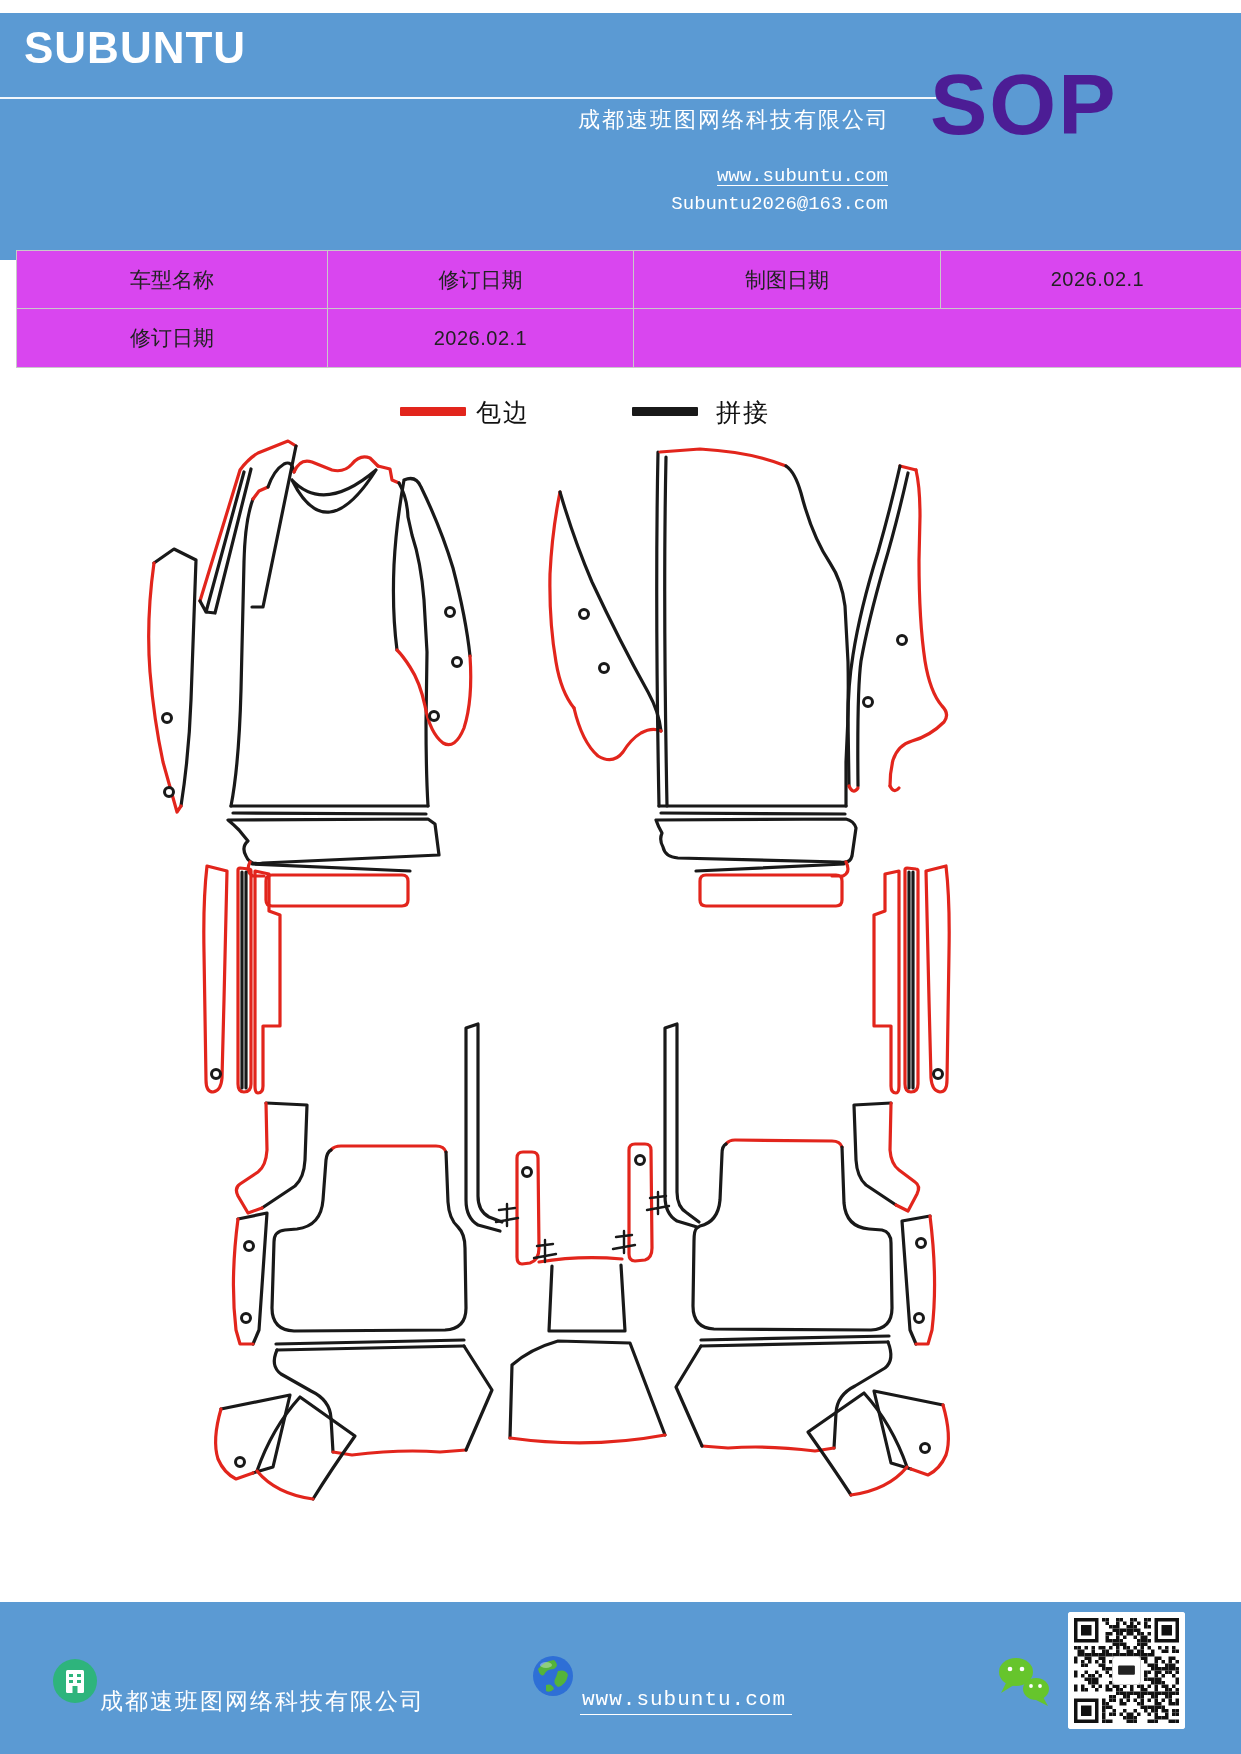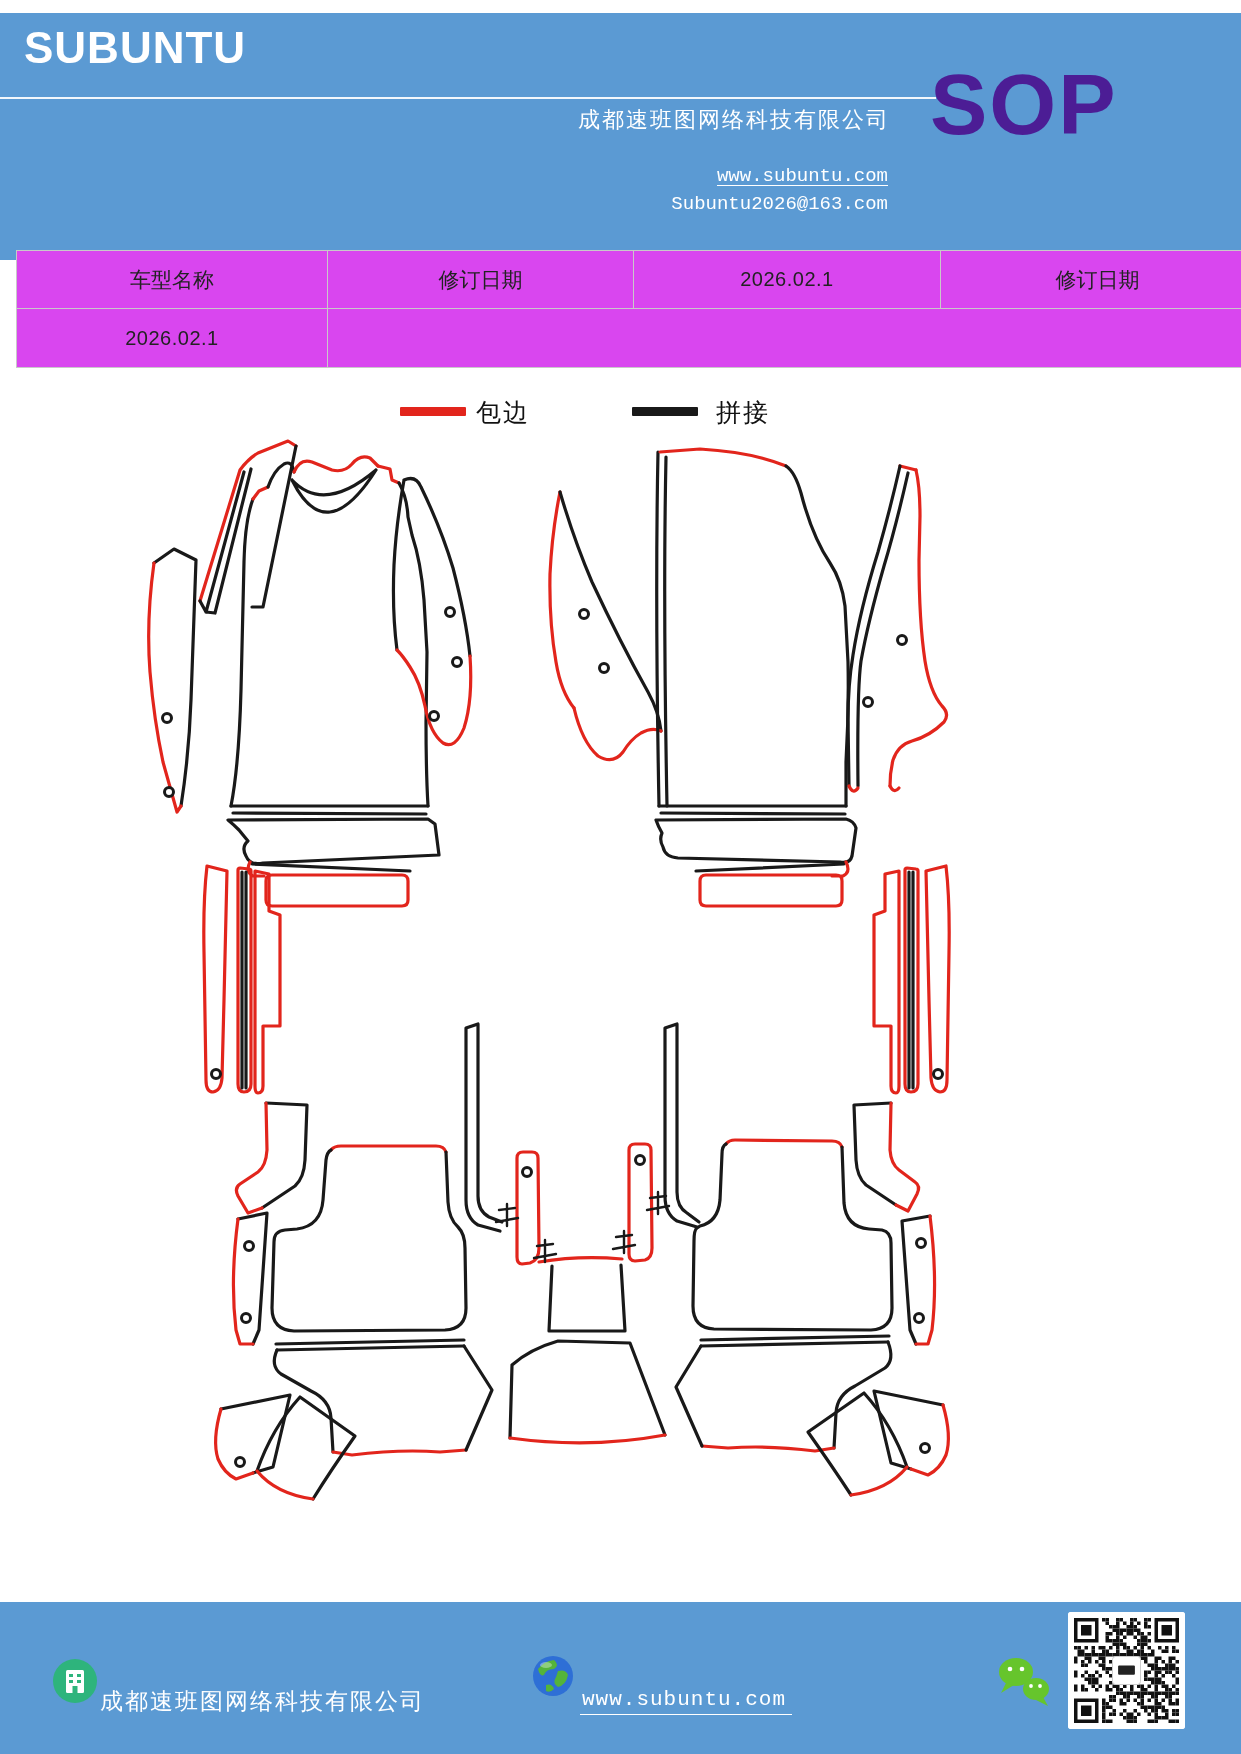--- a/index.html
+++ b/index.html
@@ -61,20 +61,21 @@
     <div class="hdr-rule"></div>
     <div class="hdr-company">成都速班图网络科技有限公司</div>
     <div class="hdr-sop">SOP</div>
     <div class="hdr-site">www.subuntu.com</div>
     <div class="hdr-mail">Subuntu2026@163.com</div>
   </div>
 
   <div class="info-table">
     <div class="cell">车型名称</div>
     <div class="cell">修订日期</div>
+    <div class="cell">制图日期</div>
     <div class="cell val">2026.02.1</div>
     <div class="cell">修订日期</div>
     <div class="cell val">2026.02.1</div>
   </div>
 
   <div class="legend-bar red" style="left:400px;top:407px;width:66px;"></div>
   <div class="legend-label" style="left:476px;top:396px;text-align:center;">包边</div>
   <div class="legend-bar black" style="left:632px;top:407px;width:66px;"></div>
   <div class="legend-label" style="left:716px;top:396px;">拼接</div>
 

